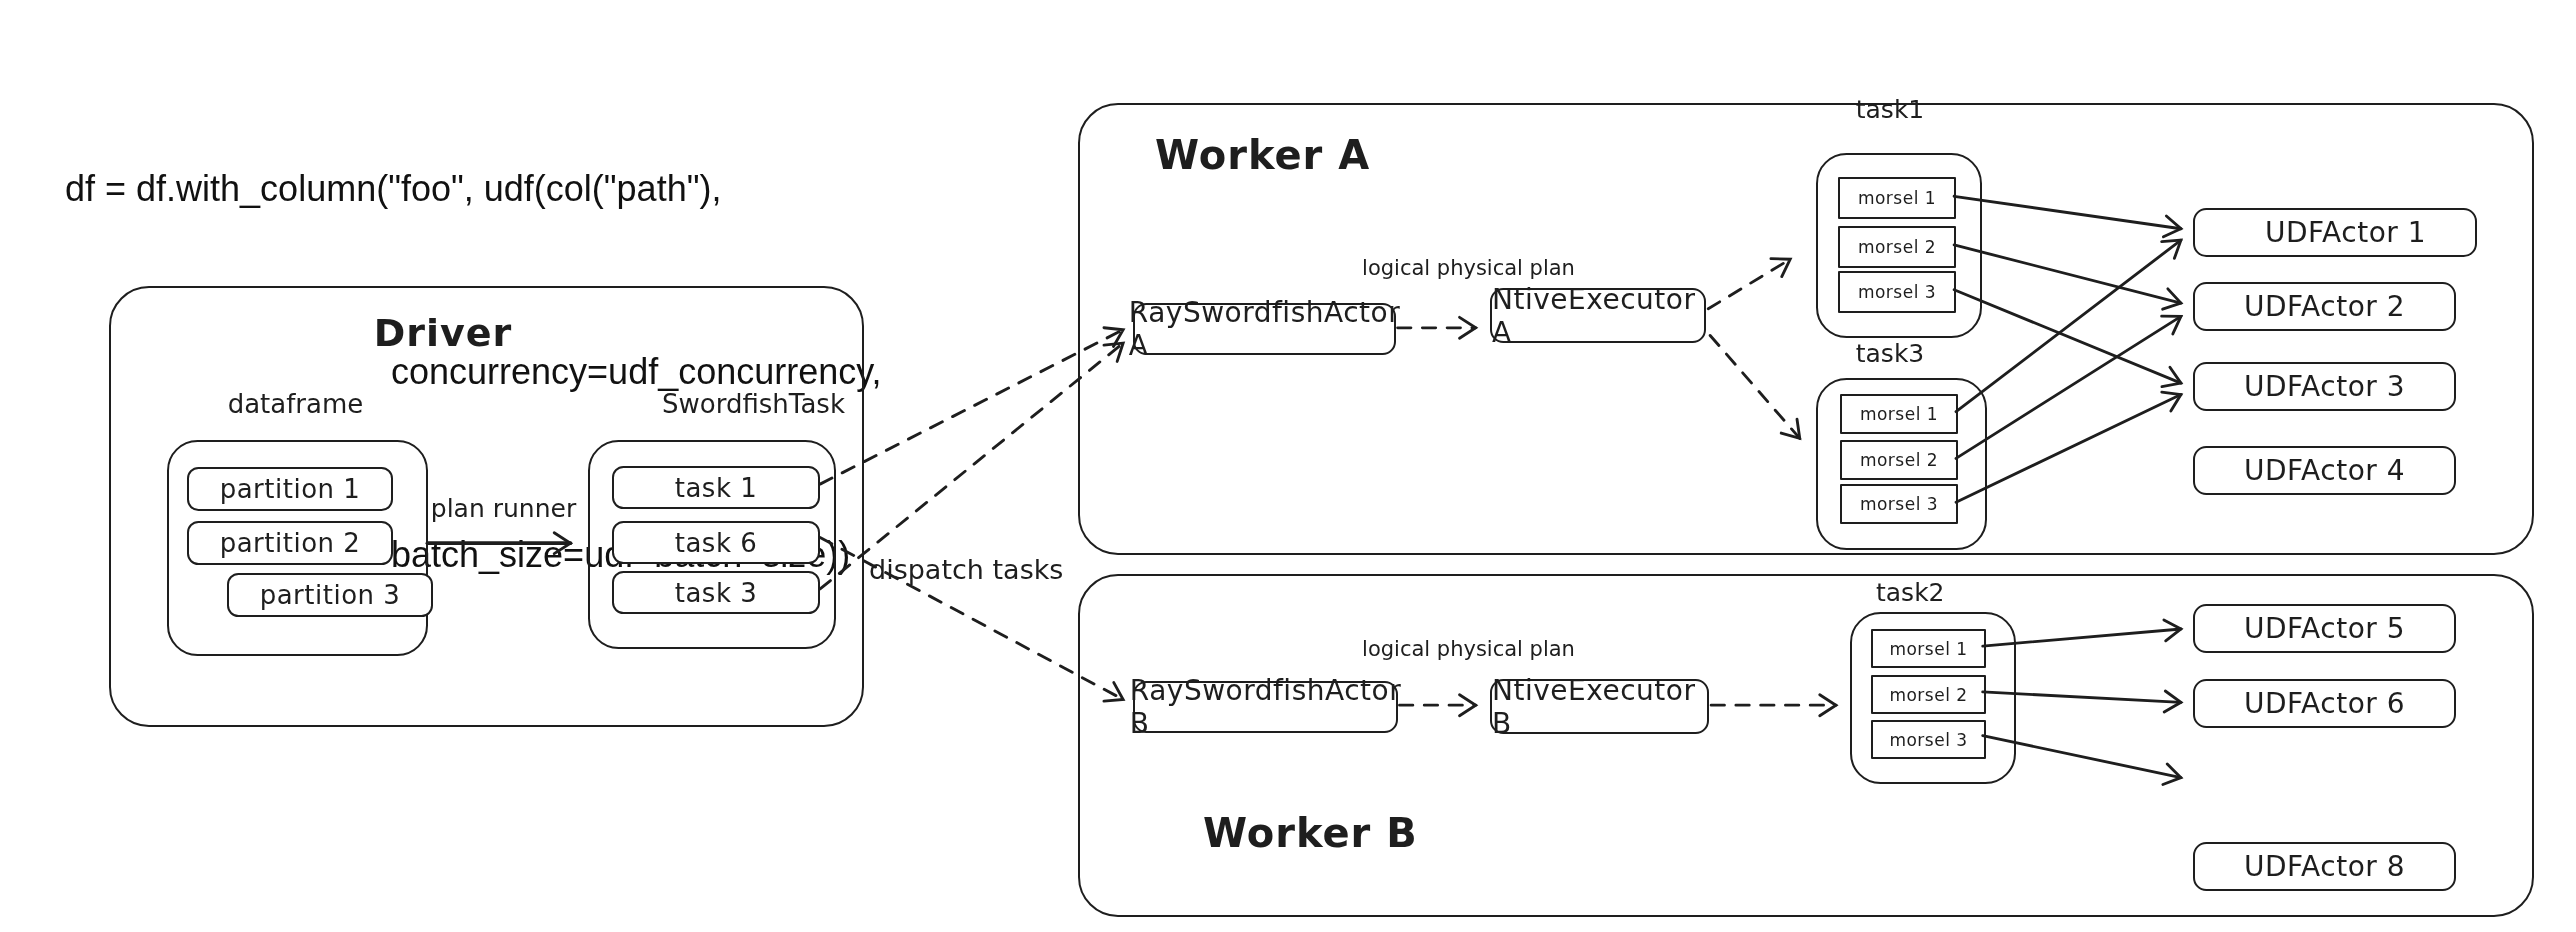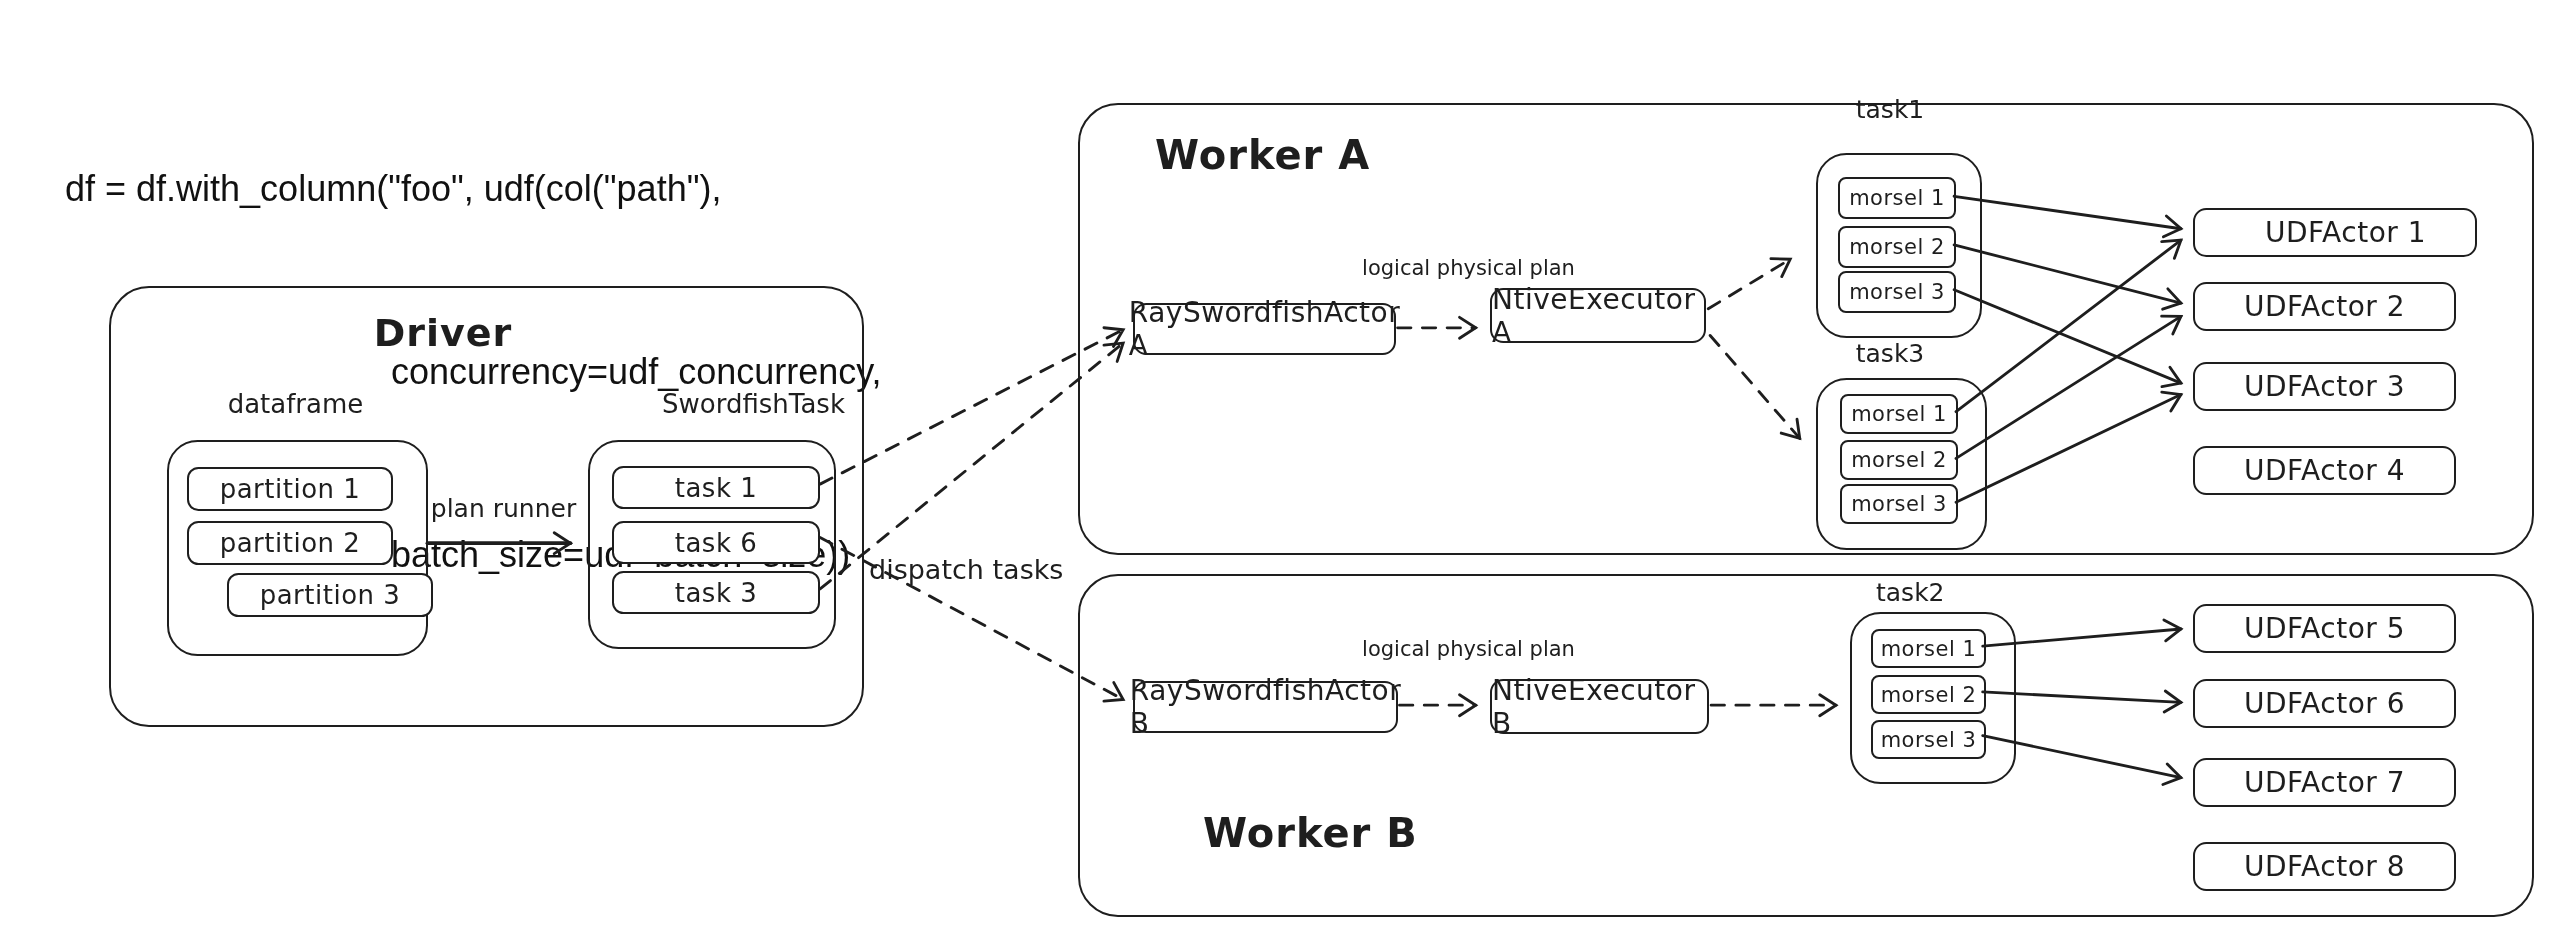--- a/index.html
+++ b/index.html
@@ -38,21 +38,21 @@
     border: 2.9px solid #1e1e1e;
     border-radius: 11.4px;
     background: #ffffff;
     display: flex;
     align-items: center;
     justify-content: center;
     font-size: 26px;
     letter-spacing: 0.5px;
   }
   .node.pill { border-radius: 13.3px; font-size: 28px; }
-  .node.morsel { font-size: 21px; border-width: 2.4px; border-radius: 8px; }
+  .node.morsel { font-size: 17px; border-width: 2.4px; border-radius: 1px; }
   .title {
     position: absolute;
     font-size: 40px;
     font-weight: 600;
     letter-spacing: 1px;
     white-space: nowrap;
   }
   .lbl {
     position: absolute;
     font-size: 26px;
@@ -128,21 +128,20 @@
   <div class="node pill" style="left:1490px; top:679px; width:215px; height:51px;">NtiveExecutor B</div>
 
   <div class="lbl mid" style="left:1876px; top:578px; width:114px; text-align:left;">task2</div>
   <div class="group" style="left:1850px; top:612px; width:162px; height:168px;"></div>
   <div class="node morsel" style="left:1871px; top:629px; width:111px; height:35px;">morsel 1</div>
   <div class="node morsel" style="left:1871px; top:675px; width:111px; height:35px;">morsel 2</div>
   <div class="node morsel" style="left:1871px; top:720px; width:111px; height:35px;">morsel 3</div>
 
   <div class="node pill" style="left:2193px; top:604px; width:259px; height:45px;">UDFActor 5</div>
   <div class="node pill" style="left:2193px; top:679px; width:259px; height:45px;">UDFActor 6</div>
-  <div class="node pill" style="left:2193px; top:758px; width:259px; height:45px;">UDFActor 7</div>
   <div class="node pill" style="left:2193px; top:842px; width:259px; height:45px;">UDFActor 8</div>
 
   <svg class="wires" width="2576" height="932" viewBox="0 0 2702 978">
     <defs>
       <marker id="ah" markerWidth="36" markerHeight="28" refX="0" refY="0" orient="auto" markerUnits="userSpaceOnUse" viewBox="-22 -14 26 28">
         <path d="M-17,-11 L0,0 L-17,11" fill="none" stroke="#1e1e1e" stroke-width="3.2" stroke-linecap="round"></path>
       </marker>
     </defs>
 
     <line class="thick" x1="448" y1="570" x2="598" y2="570" marker-end="url(#ah)"></line>

